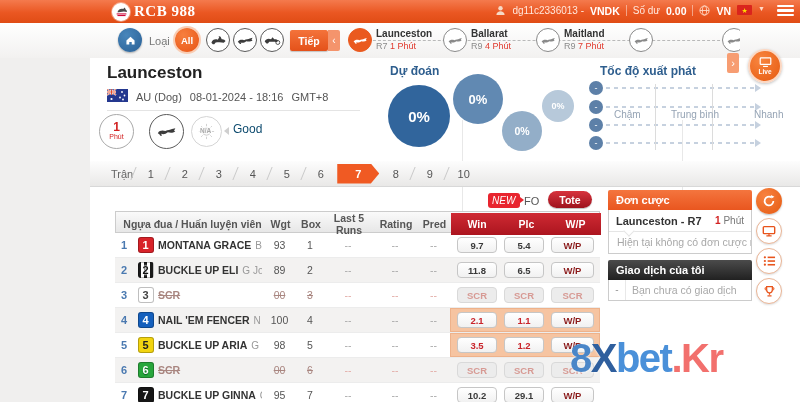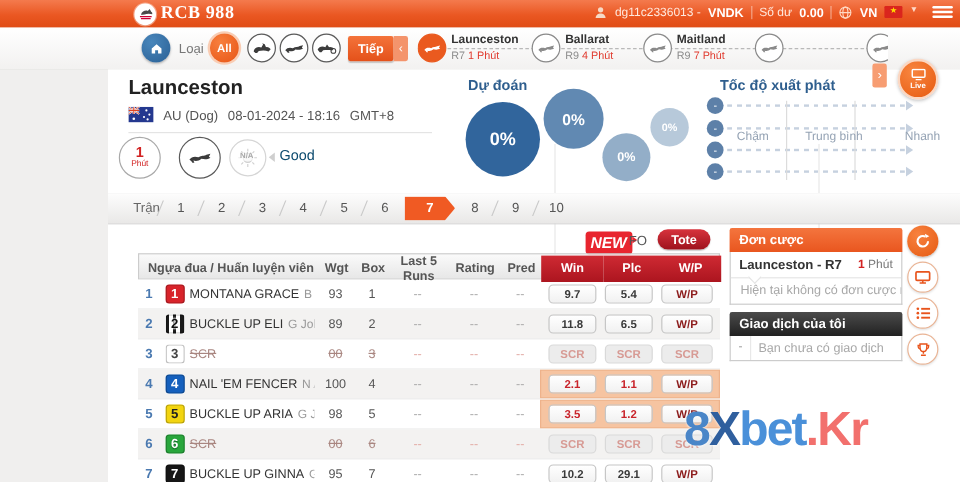--- a/index.html
+++ b/index.html
@@ -81,21 +81,21 @@
   .sl0{left:524px}.sl1{left:581px}.sl2{left:664px}
 
   
   .tabbar{position:absolute;left:90px;top:161px;width:710px;height:25px;background:linear-gradient(#fdfdfd,#e9e8e7);border-bottom:1px solid #d8d8d8;display:flex;align-items:center}
   .tab-label{margin-left:21px;font-size:11px;color:#666}
   .tsep{width:1px;height:13px;background:#c9c9c9;transform:skewX(-22deg);margin:0 0}
   .tab{width:33px;text-align:center;font-size:11px;color:#555;cursor:pointer}
   .tab.active{width:42px;height:20px;line-height:20px;background:#f05a23;color:#fff;font-weight:bold;clip-path:polygon(0 0,80% 0,100% 50%,80% 100%,0 100%)}
 
   
-  .new-badge{position:absolute;left:488px;top:193px;background:#e8252f;color:#fff;font-size:13px;font-weight:bold;font-style:italic;padding:2px 5px 2px 4px;border-radius:3px}
+  .new-badge{position:absolute;left:488px;top:193px;background:#e8252f;color:#fff;font-size:10px;font-weight:normal;font-style:italic;padding:2px 5px 2px 4px;border-radius:3px}
   .new-badge:after{content:"";position:absolute;right:-4px;top:4px;border-top:3px solid transparent;border-bottom:3px solid transparent;border-left:4px solid #e8252f}
   .fo-label{position:absolute;left:524px;top:195px;font-size:11px;color:#555}
   .tote-btn{position:absolute;left:548px;top:191px;width:44px;height:17px;border-radius:9px;background:linear-gradient(#d7333d,#9e121d);color:#fff;font-size:10.5px;font-weight:bold;display:flex;align-items:center;justify-content:center;box-shadow:0 1px 1px rgba(0,0,0,.25);cursor:pointer}
 
   
   .rtable{position:absolute;left:115px;top:211px;width:485px}
   .thead,.trow{display:grid;grid-template-columns:18px 25px 104px 35px 26px 50px 44px 33px 52px 47px 51px;align-items:center}
   .thead{height:22px;background:linear-gradient(#fafafa,#e7e7e7);border:1px solid #ccc;box-sizing:border-box;font-size:10.5px;font-weight:bold;color:#555}
   .th-runner{grid-column:1/span 3;padding-left:6px;text-align:left}
   .th{text-align:center}
@@ -106,21 +106,21 @@
   .num{color:#4a79b0;font-weight:bold;font-size:11px}
   .trapbox{display:inline-flex;width:16px;height:16px;border-radius:3px;align-items:center;justify-content:center;font-size:11px;font-weight:bold;box-shadow:inset 0 0 0 1px rgba(0,0,0,.25)}
   .t1{background:#d8232a;color:#fff}
   .t2{background:repeating-linear-gradient(90deg,#1a1a1a 0 3px,#fff 3px 6px);color:#111;text-shadow:0 0 2px #fff,0 0 2px #fff,0 0 2px #fff}
   .t3{background:#fff;color:#444}
   .t4{background:#1560bd;color:#fff}
   .t5{background:#f2d410;color:#222}
   .t6{background:#28a63c;color:#fff;text-shadow:0 1px 1px #0a5a22}
   .t7{background:#161616;color:#fff}
   .name-c{text-align:left;overflow:hidden;white-space:nowrap;padding-right:2px}
-  .rname{font-weight:normal;color:#333;font-size:10.5px}
+  .rname{font-weight:bold;color:#333;font-size:10.5px}
   .rtrainer{color:#999;font-size:10px;margin-left:4px}
   .val{color:#555}
   .dash{color:#aaa}
   .odds{grid-column:9 / -1;height:24px;display:flex;align-items:center;gap:7px;padding-left:7px;box-sizing:border-box}
   .hl .odds{background:#f6c4a1;box-shadow:inset 0 0 0 1px #eeb28b}
   .ob{height:16px;border:1px solid #c6c6c6;border-radius:4px;background:linear-gradient(#ffffff,#f1f1f1);font-family:"Liberation Sans",sans-serif;font-size:9.5px;font-weight:bold;color:#3a3a3a;padding:0;cursor:pointer}
   .ob.w1,.ob.w2{width:40px}
   .ob.wp{width:43px;color:#8c1c1c}
   .ob.red{color:#c9242b}
   .scr .rname,.scr .val{color:#a98680;text-decoration:line-through}

